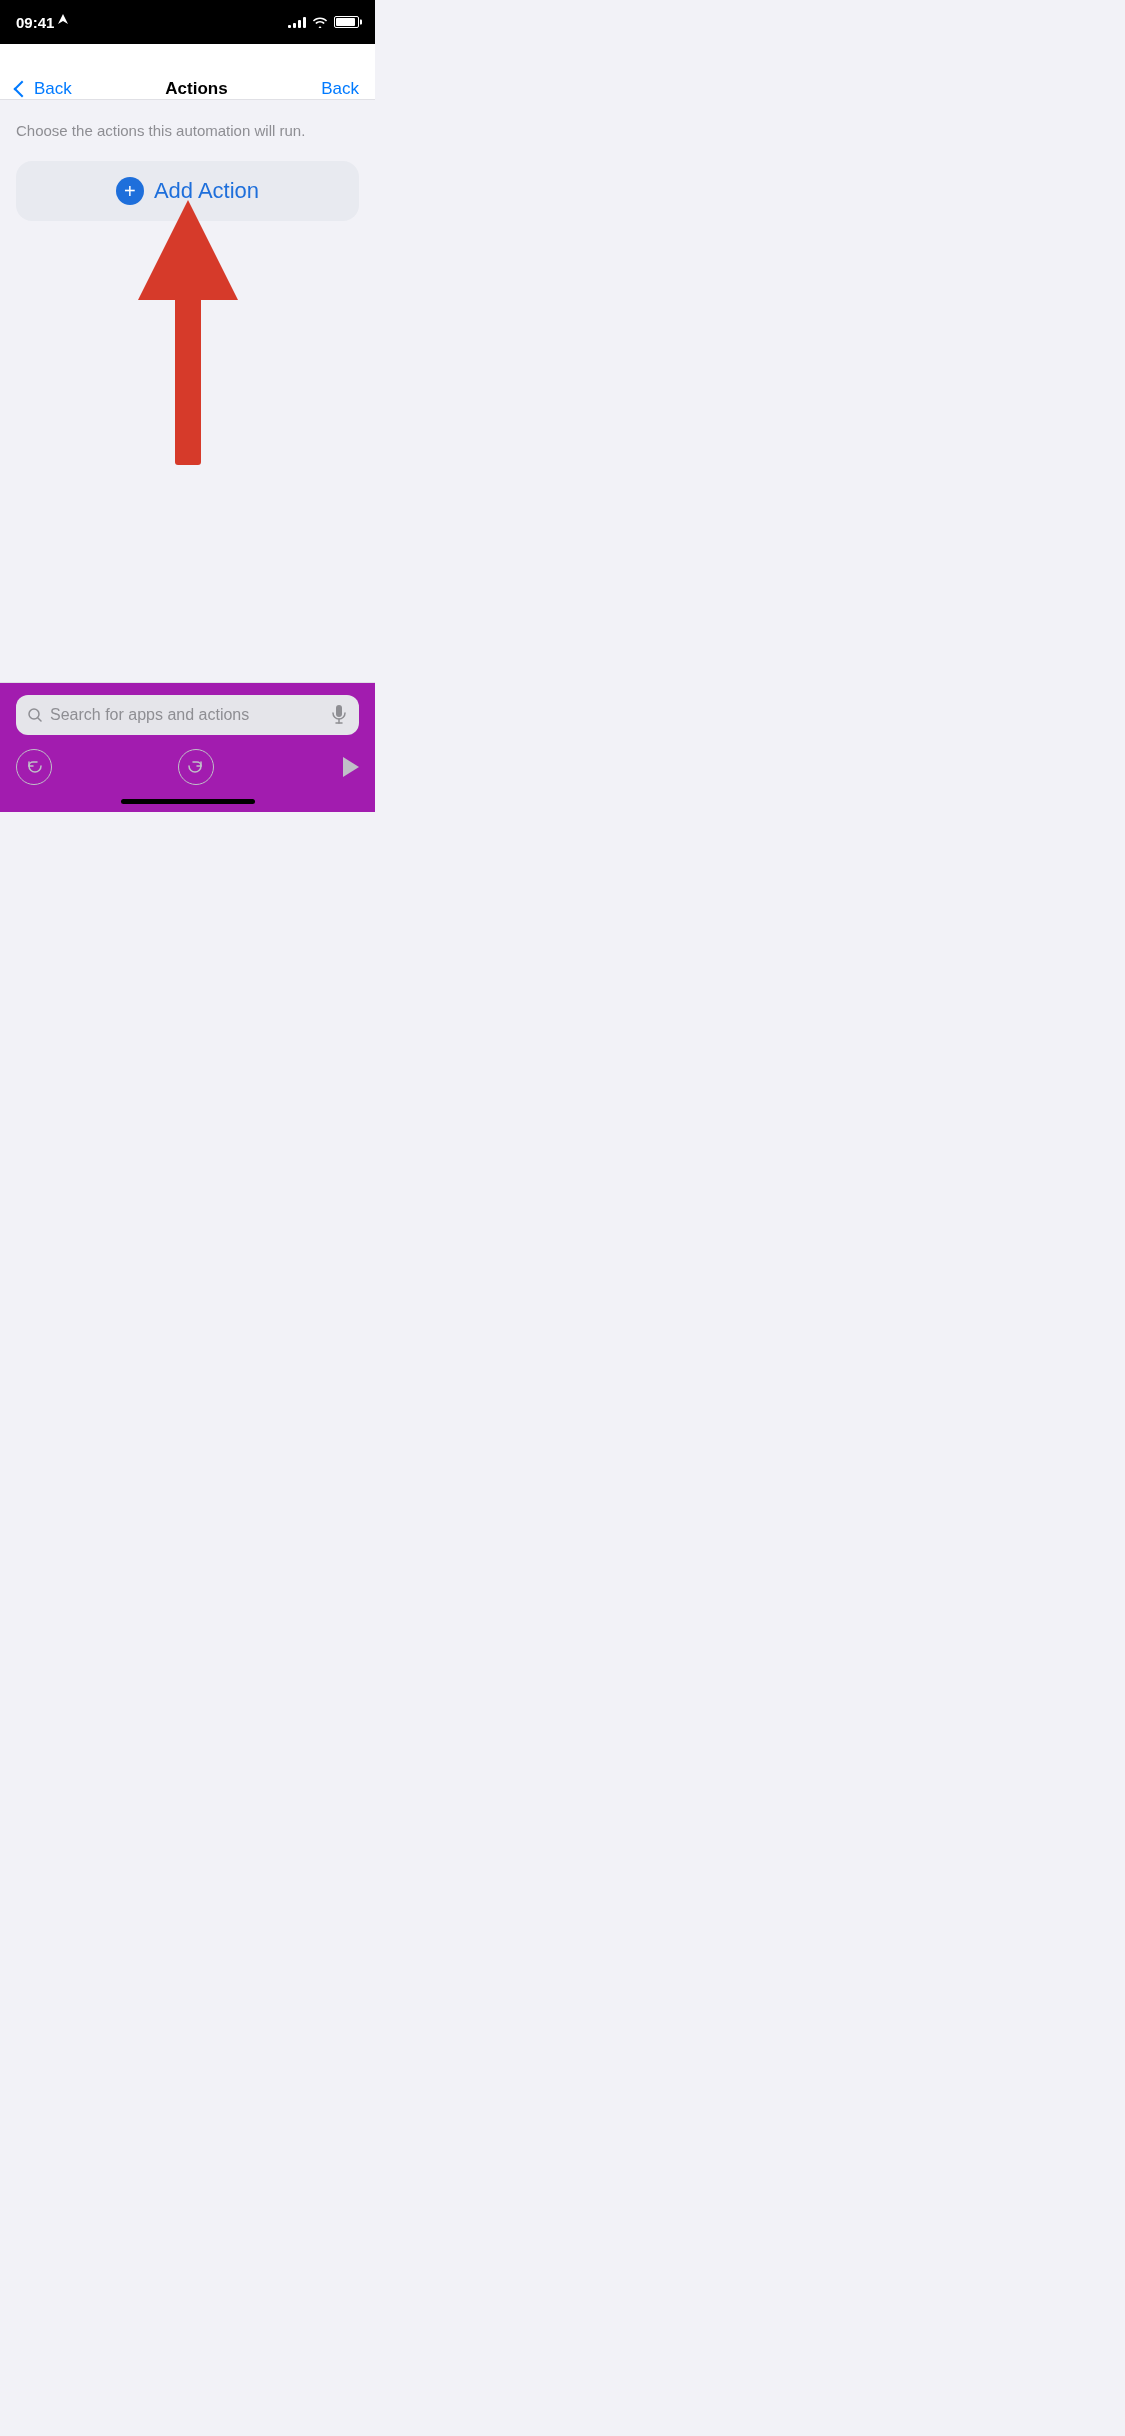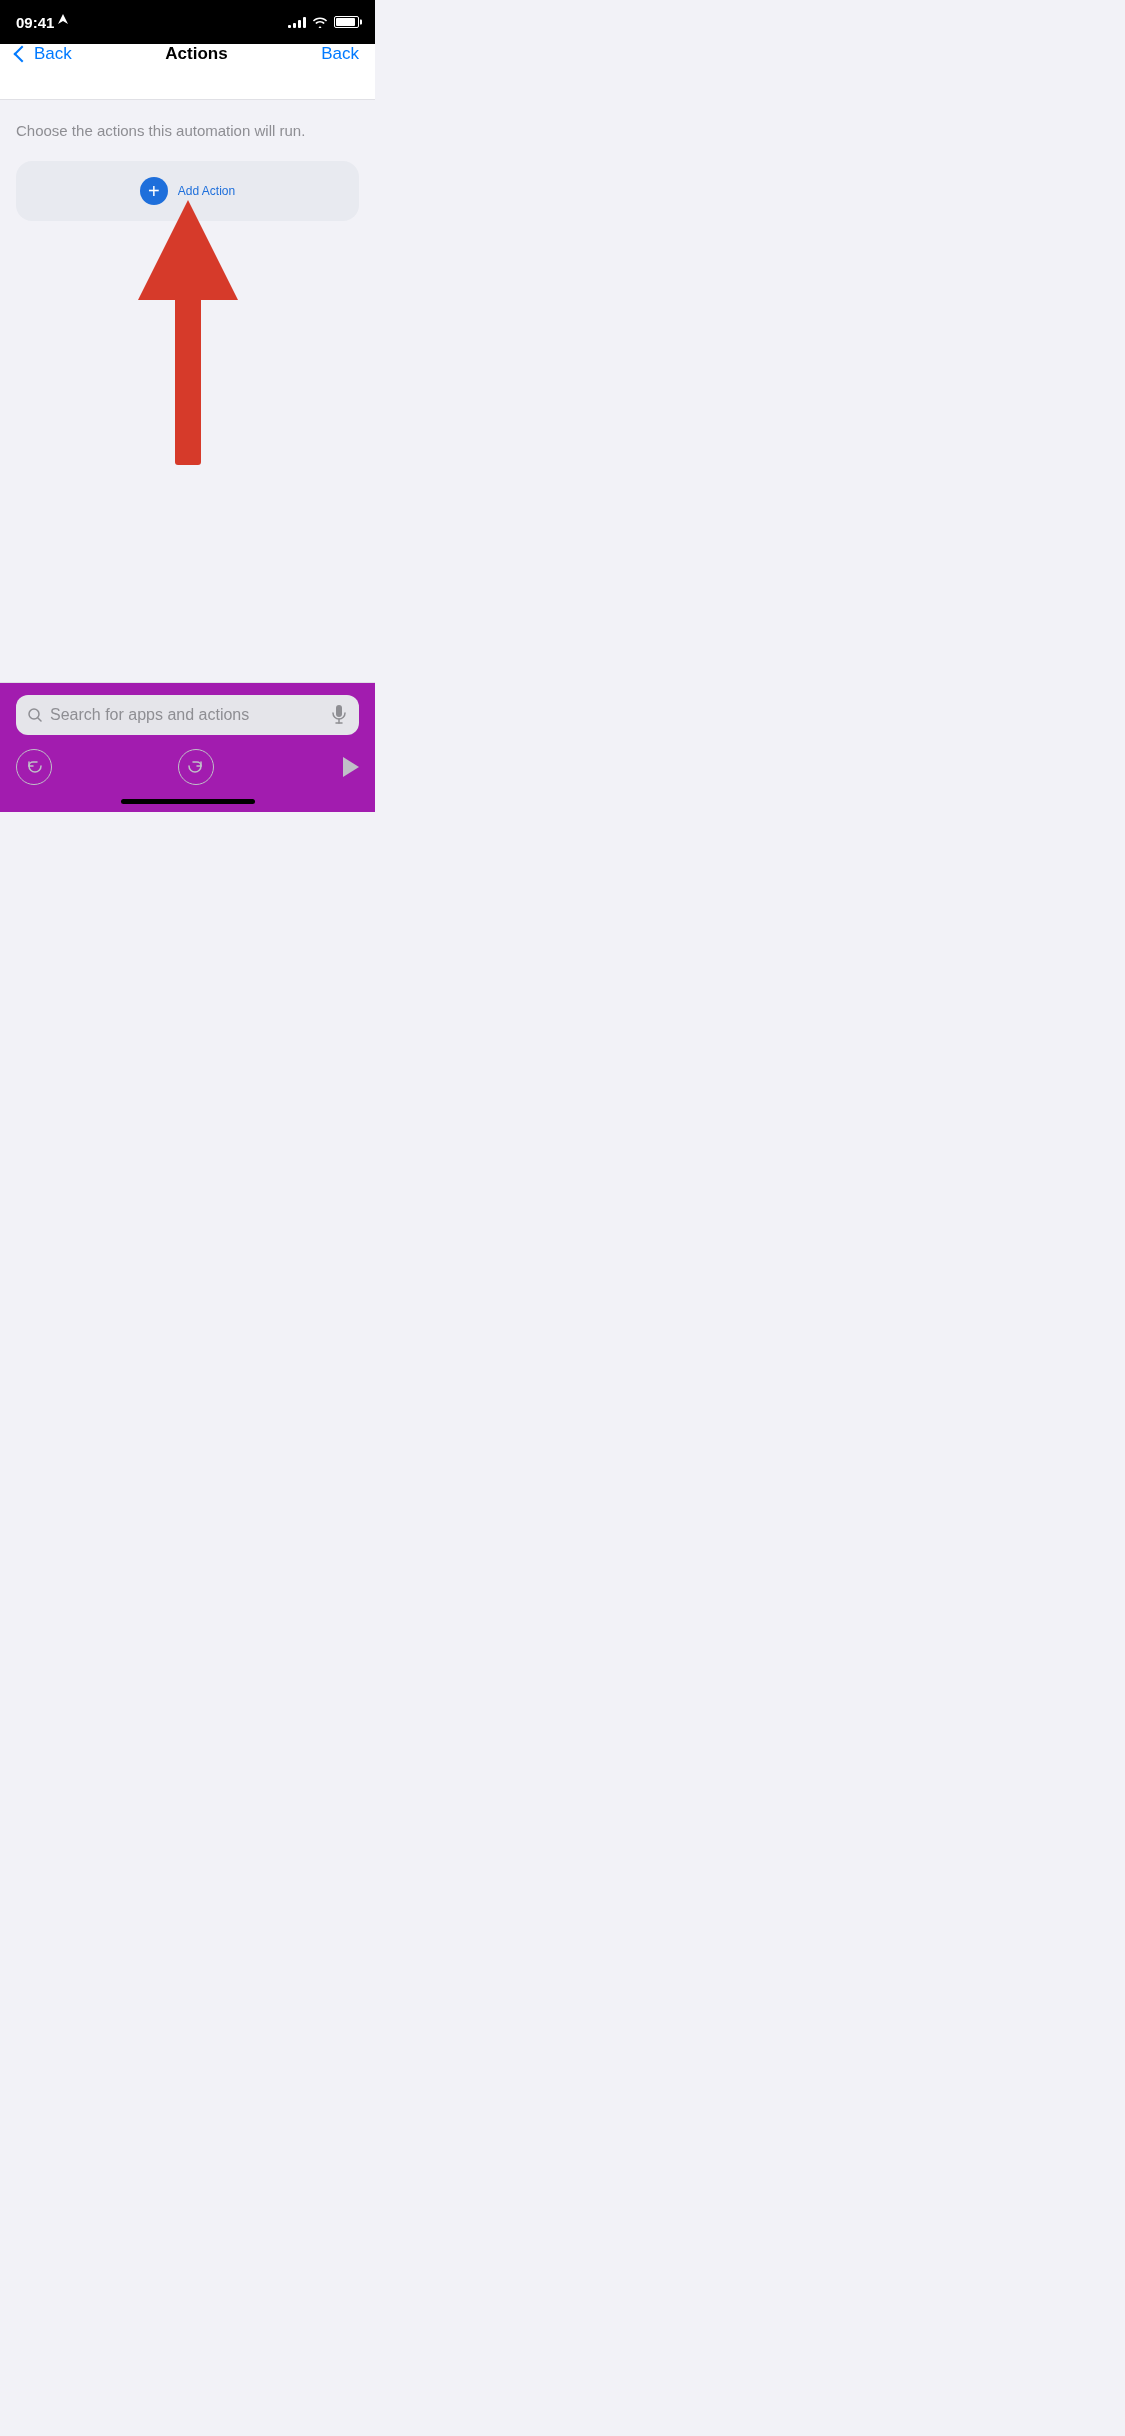--- a/index.html
+++ b/index.html
@@ -88,21 +88,21 @@
       height: 100%;
       width: 90%;
       border-radius: 1px;
     }
 
     
     .nav-bar {
       background: #fff;
       height: 56px;
       display: flex;
-      align-items: flex-start;
+      align-items: flex-end;
       justify-content: space-between;
       padding: 0 16px;
       border-bottom: 1px solid #e0e0e5;
     }
 
     .nav-back {
       display: flex;
       align-items: center;
       gap: 4px;
       color: #007aff;
@@ -167,21 +167,21 @@
       align-items: center;
       justify-content: center;
       color: white;
       font-size: 20px;
       font-weight: 300;
       line-height: 1;
     }
 
     .add-action-text {
       color: #1e6fdb;
-      font-size: 12px;
+      font-size: 22px;
       font-weight: 500;
     }
 
     
     .bottom-section {
       position: absolute;
       bottom: 0;
       left: 0;
       right: 0;
       background: #a21caf;

